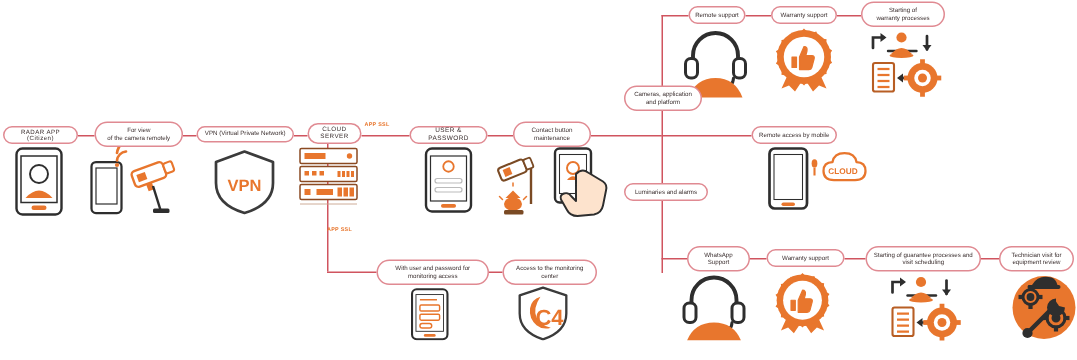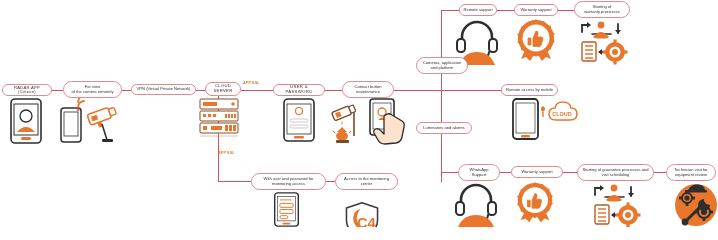--- a/index.html
+++ b/index.html
@@ -124,20 +124,26 @@
         <rect x="31" y="14" width="22" height="11" rx="2.5" fill="#fff" stroke="#e8762d" stroke-width="1.6"></rect>
         <rect x="34" y="17" width="6" height="5" fill="#e8762d"></rect>
         <rect x="53" y="16" width="6" height="7" rx="1.5" fill="#fff" stroke="#e8762d" stroke-width="1.4"></rect>
         <rect x="38" y="25" width="4" height="5" fill="#e8762d"></rect>
       </g>
       <path d="M44 28 L49 44" stroke="#2e2e2e" stroke-width="1.6" fill="none"></path>
       <rect x="44" y="43" width="11" height="3" rx="1" fill="#2e2e2e"></rect>
     </svg>
   </div>
 
+  <div class="ico" style="left:141px;top:99px;">
+    <svg width="44" height="44" viewBox="0 0 44 44">
+      <path d="M22 2 L41 9 v14 c0 11 -9 17 -19 20 C12 40 3 34 3 23 V9 Z" fill="#fff" stroke="#3b3b3b" stroke-width="1.8" stroke-linejoin="round"></path>
+      <text x="22" y="28" font-family="Liberation Sans, sans-serif" font-size="11" font-weight="bold" fill="#e8762d" text-anchor="middle">VPN</text>
+    </svg>
+  </div>
 
   <div class="ico" style="left:198px;top:98px;">
     <svg width="42" height="40" viewBox="0 0 42 40">
       <g stroke="#8b4a22" stroke-width="1" fill="#fff">
         <rect x="2" y="1" width="38" height="10" rx="1"></rect>
         <rect x="2" y="13" width="38" height="10" rx="1"></rect>
         <rect x="2" y="25" width="38" height="10" rx="1"></rect>
       </g>
       <g fill="#e8762d">
         <rect x="5" y="4" width="14" height="4"></rect>
@@ -371,21 +377,21 @@
       <g stroke="#e8762d" stroke-width="1.1" fill="none">
         <line x1="7" y1="9" x2="20" y2="9"></line>
         <rect x="7" y="13" width="15" height="4.5" rx="1"></rect>
         <rect x="7" y="20" width="15" height="4.5" rx="1"></rect>
         <rect x="7" y="27" width="9" height="3.5" rx="1.7"></rect>
       </g>
       <rect x="10" y="35" width="9" height="2.2" rx="1.1" fill="#e8762d"></rect>
     </svg>
   </div>
 
-  <div class="ico" style="left:341px;top:201px;">
+  <div class="ico" style="left:341px;top:190px;">
     <svg width="42" height="38" viewBox="0 0 42 44">
       <path d="M21 2 L39 8 v14 c0 11 -9 17 -18 20 C12 39 3 33 3 22 V8 Z" fill="#fff" stroke="#3b3b3b" stroke-width="1.8" stroke-linejoin="round"></path>
       <path d="M19 9 q-7 2 -8 9 q-1 8 5 13 q5 4 11 2 q-8 -2 -11 -8 q-3 -7 3 -16 z" fill="#e8762d"></path>
       <text x="26" y="31" font-family="Liberation Sans, sans-serif" font-size="17" font-weight="bold" fill="#e8762d" text-anchor="middle">C4</text>
     </svg>
   </div>
 
 </div>
 
 </body></html>

